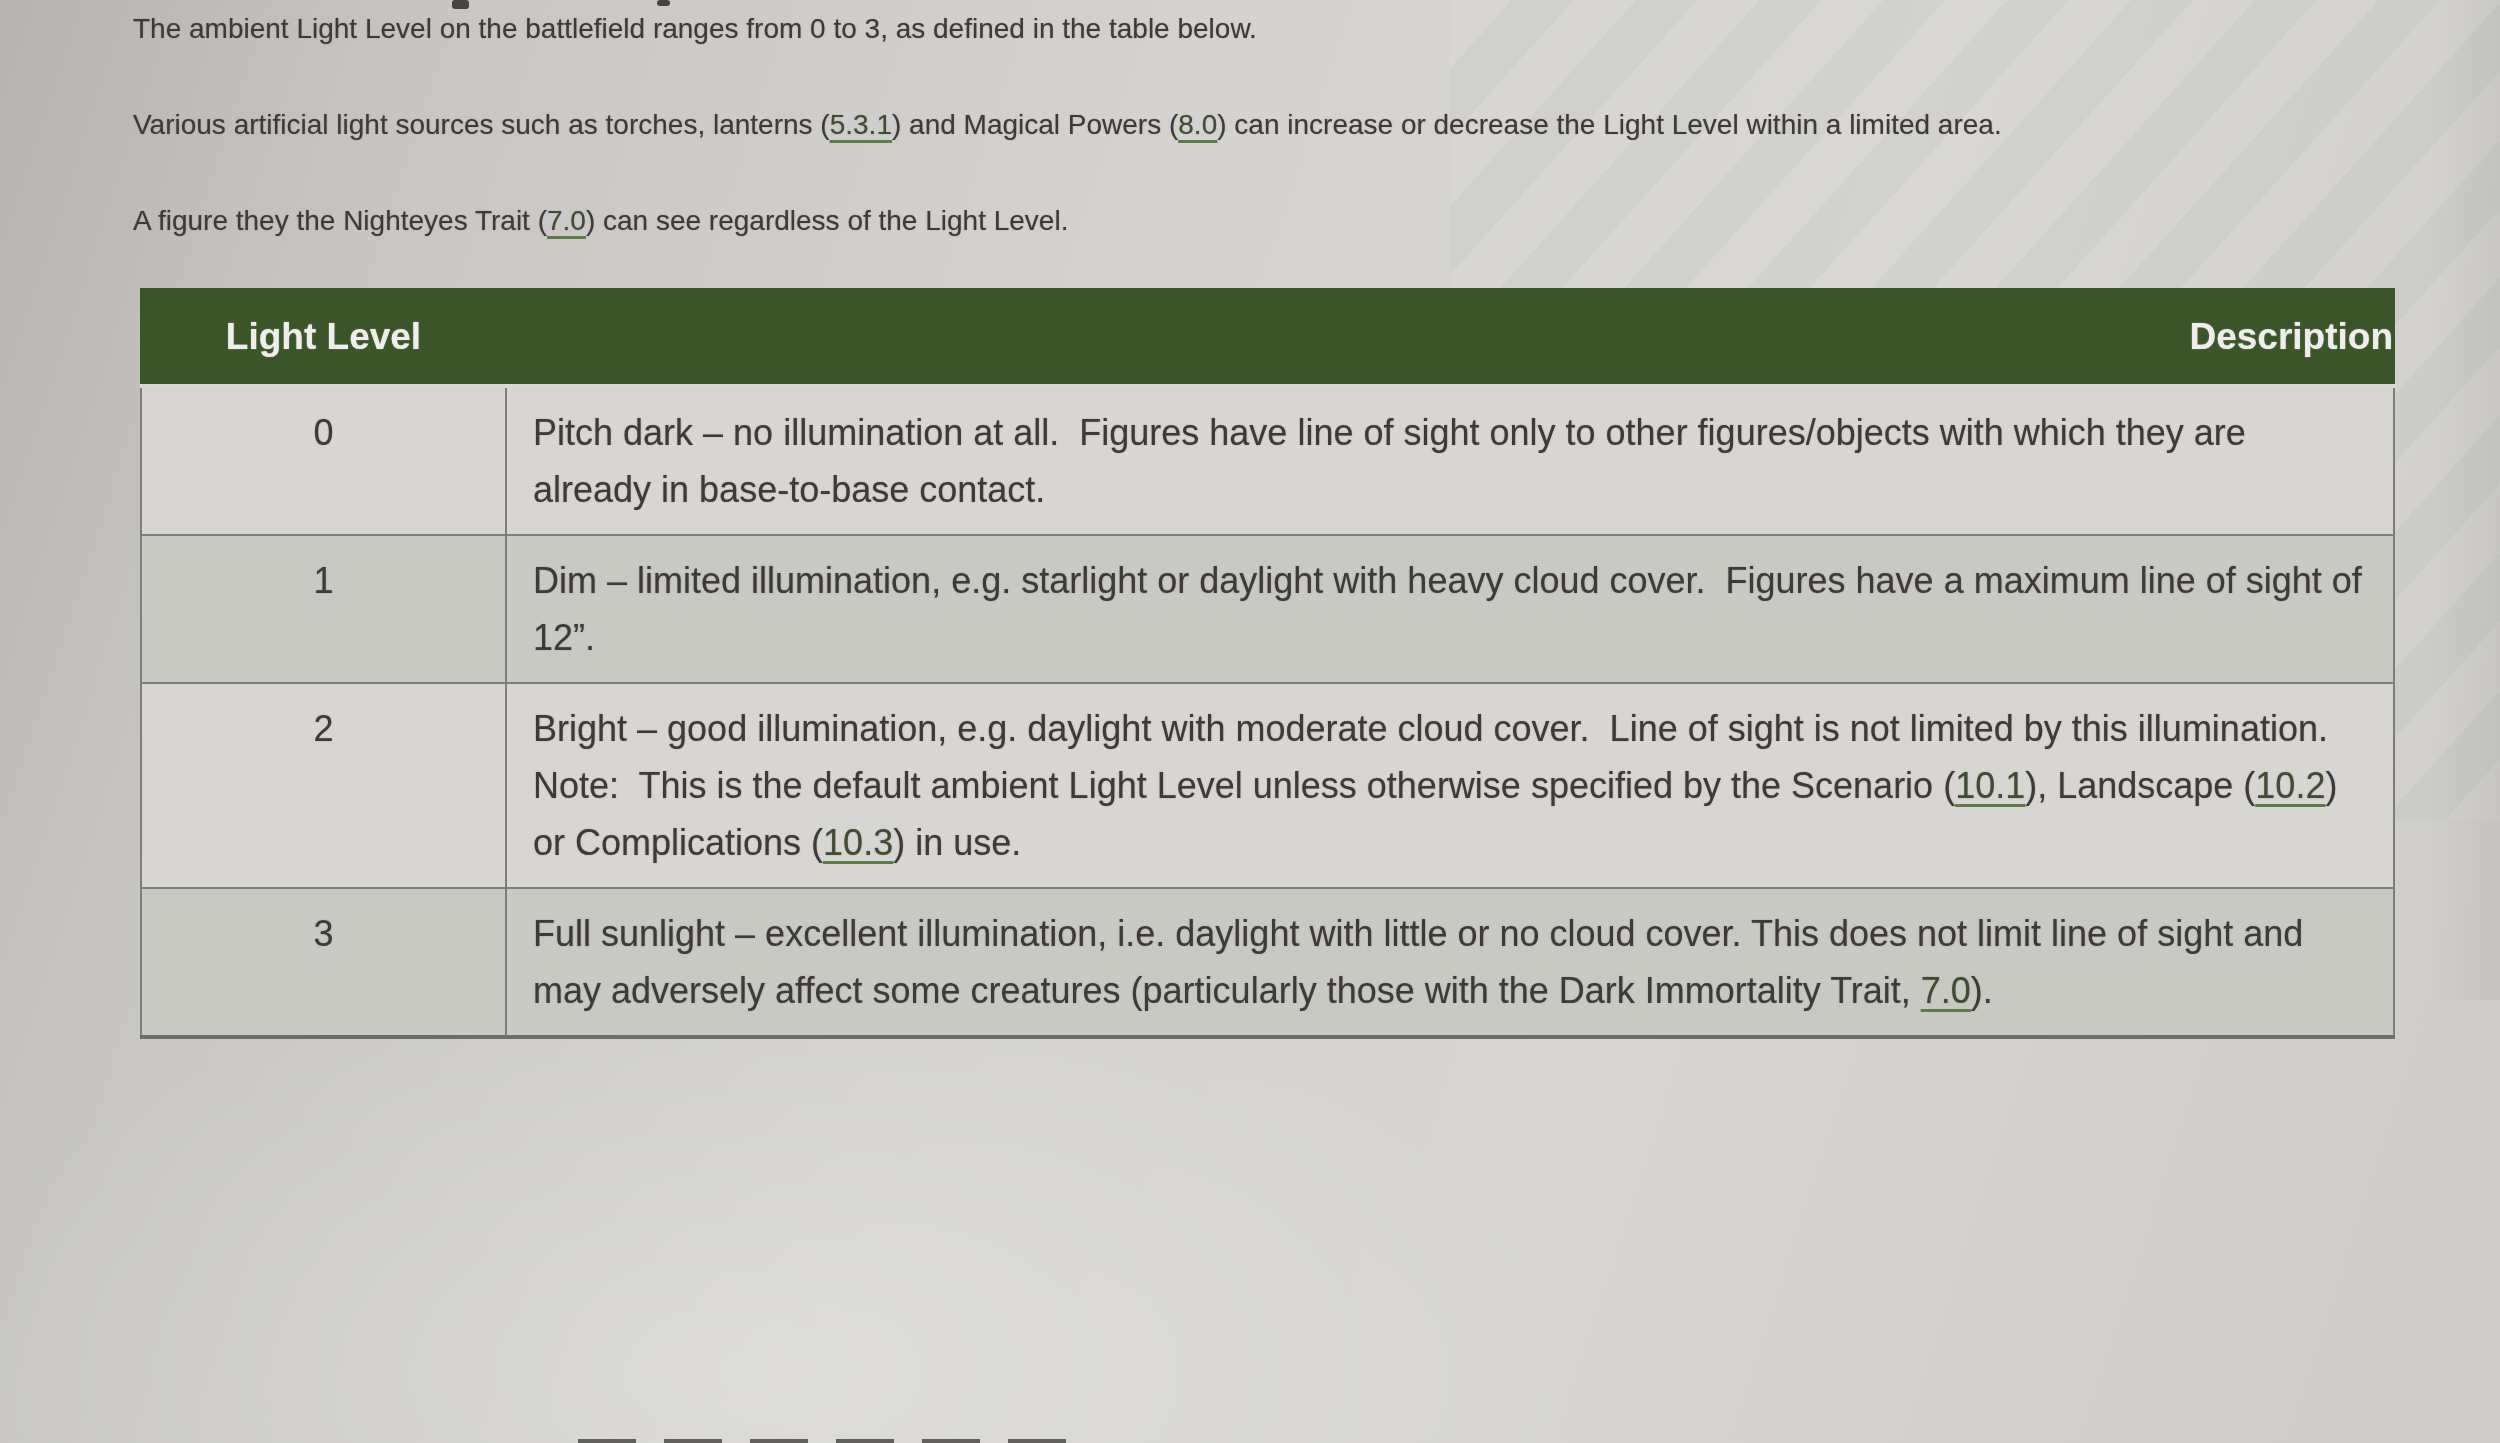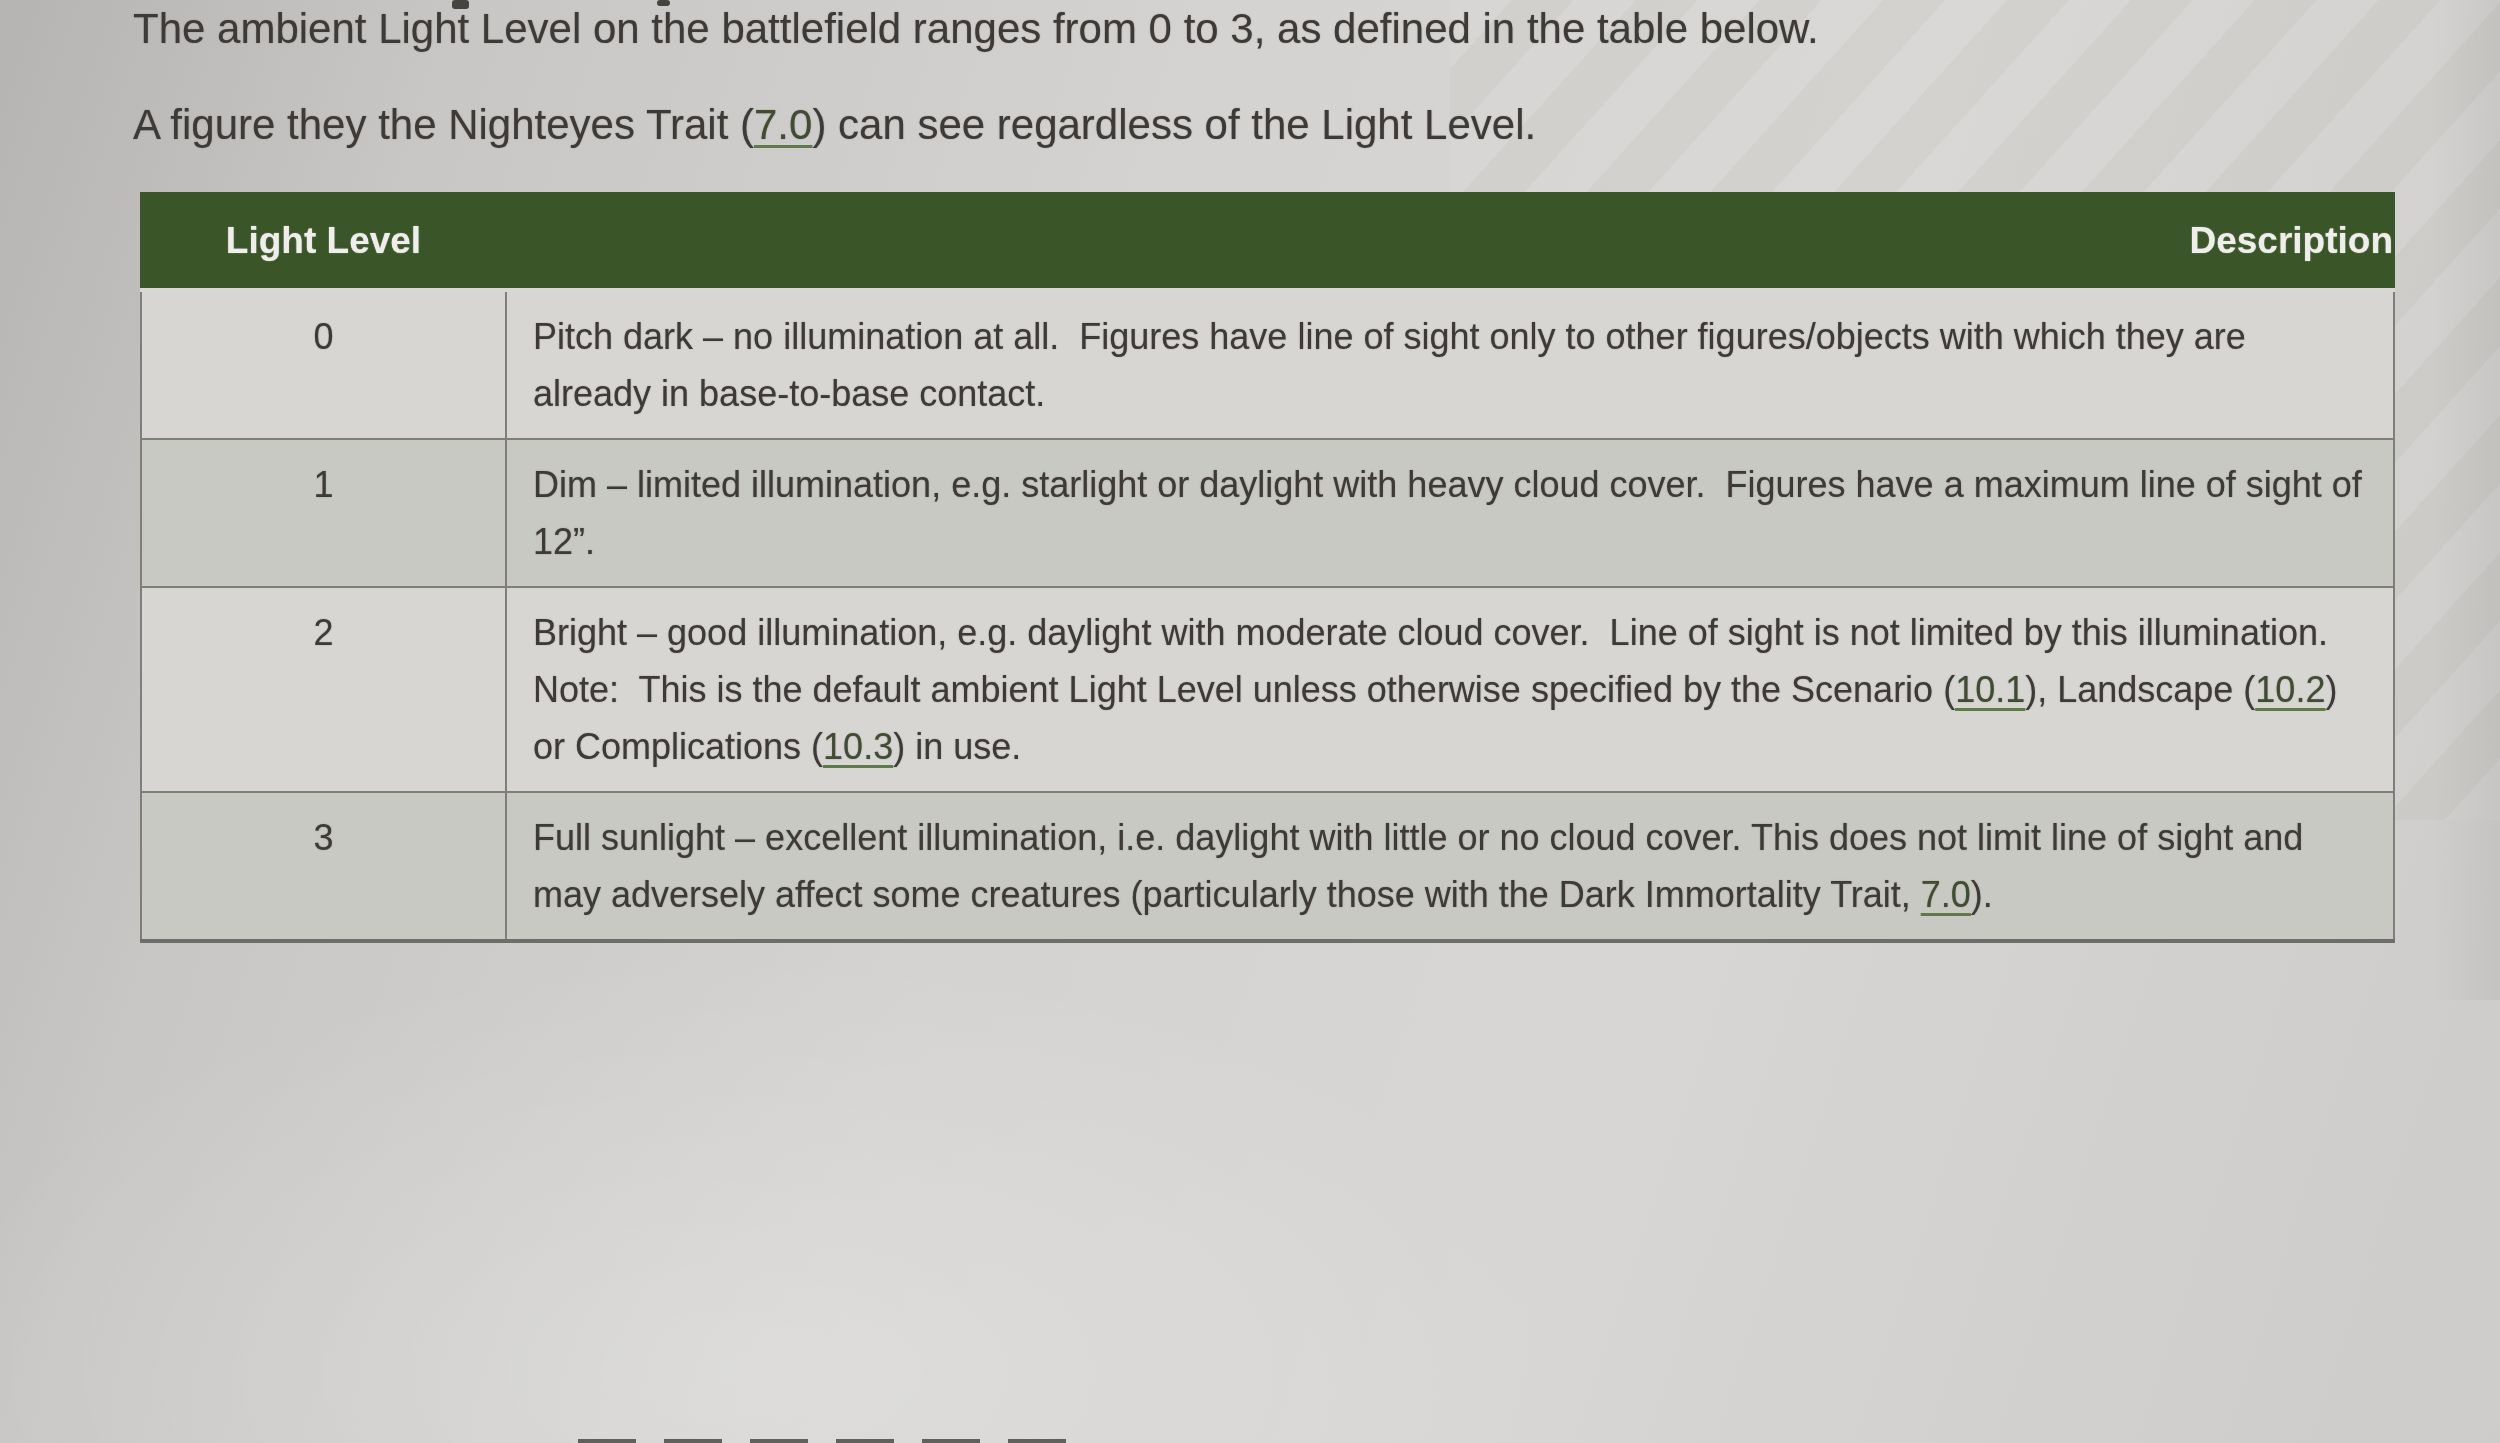--- a/index.html
+++ b/index.html
@@ -76,21 +76,21 @@
   h2.heading {
     margin: 38px 0 18px 0;
     font-size: 45px;
     line-height: 58px;
     font-weight: 700;
     color: #35322f;
     letter-spacing: 0.5px;
   }
   .para {
     margin: 0 0 38px 0;
-    font-size: 42px;
+    font-size: 28px;
     line-height: 58px;
     max-width: 2190px;
     white-space: pre-wrap;
   }
   a.doc-link {
     color: #414d33;
     text-decoration: underline;
     text-decoration-color: #5e7b47;
     text-decoration-thickness: 3px;
     text-underline-offset: 6px;
@@ -140,20 +140,21 @@
 <div class="page">
   <div class="watermark"></div>
   <div class="edge-shade"></div>
   <div class="frag frag-1"></div>
   <div class="frag frag-2"></div>
   <div class="bottom-frag"></div>
 
   <div class="content">
 
     <p class="para"><span>The ambient Light Level on the battlefield ranges from 0 to 3, as defined in the table below.</span></p>
+    <p class="para"><span>Various artificial light sources such as torches, lanterns (</span><a class="doc-link">5.3.1</a><span>) and Magical Powers (</span><a class="doc-link">8.0</a><span>) can increase or decrease the Light Level within a limited area.</span></p>
     <p class="para"><span>A figure they the Nighteyes Trait (</span><a class="doc-link">7.0</a><span>) can see regardless of the Light Level.</span></p>
 
     <table class="light-table">
       <colgroup>
           <col class="c1">
           <col class="c2">
         </colgroup>
       <thead>
         <tr>
           <th class="th-level">Light Level</th>

